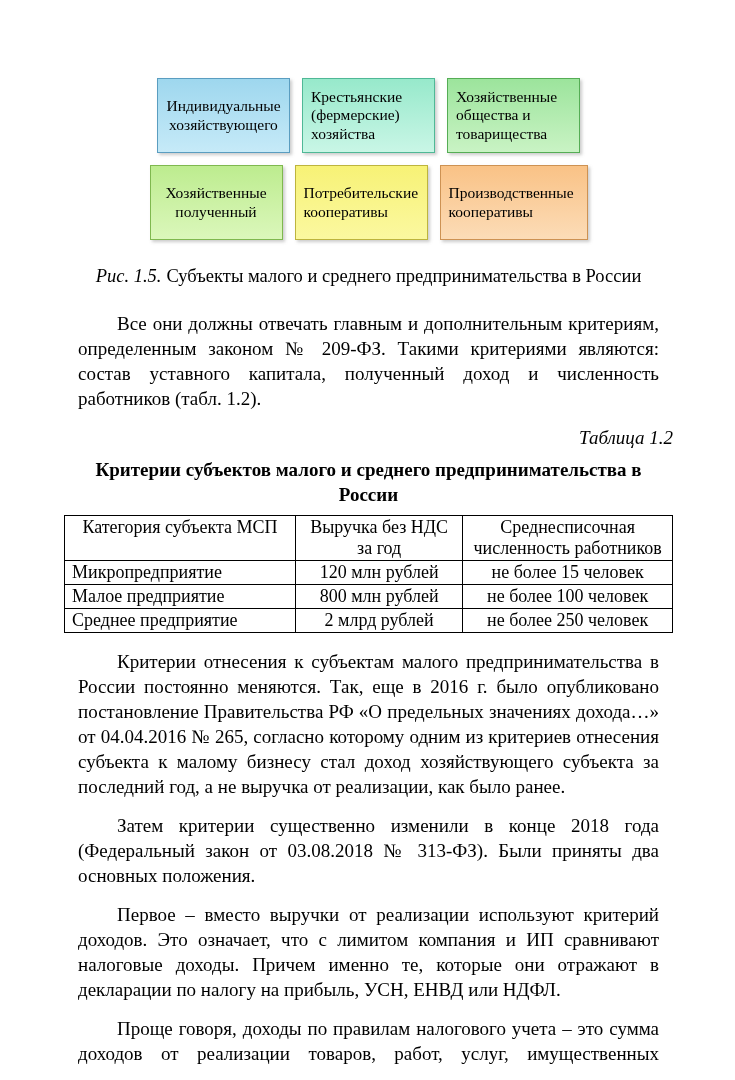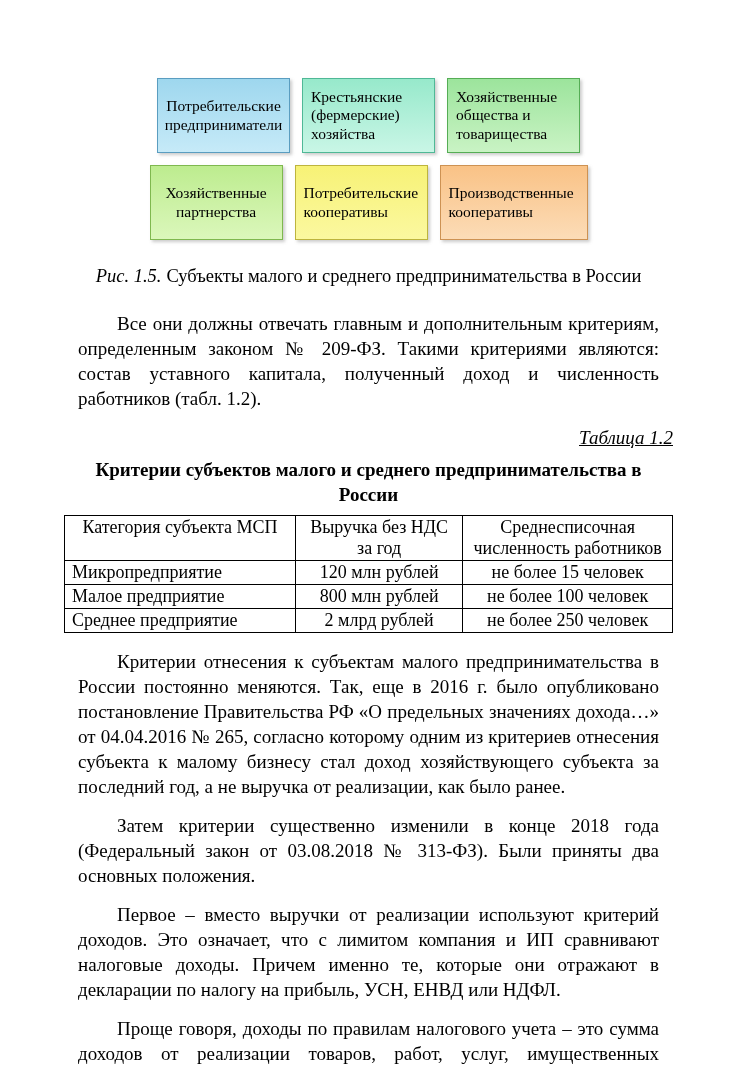--- a/index.html
+++ b/index.html
@@ -51,21 +51,21 @@
     hyphens: auto;
   }
   .para.first { margin-top: 22px; }
   .para.after-table { margin-top: 16px; }
   .para.last-stretch { text-align-last: justify; }
 
   
   .table-label {
     margin-top: 4px;
     text-align: right; font-style: italic;
-    font-size: 19px; line-height: 26px; text-decoration: underline;
+    font-size: 19px; line-height: 26px;
   }
   .table-title {
     margin-top: 6px;
     text-align: center; font-weight: bold;
     font-size: 19px; line-height: 25px;
   }
   table.criteria {
     margin-top: 8px;
     width: 100%; border-collapse: collapse; padding-left: 18px;
   }
@@ -89,32 +89,32 @@
   }
 </style>
 </head>
 <body>
 
 <div class="page">
 
   <div class="diagram">
     <div class="drow">
       <div class="dbox w-std box-c0">
-        <span>Потребительские предприниматели</span>
+        <span>Индивидуальные хозяйствующего</span>
       </div>
       <div class="dbox w-std box-c1 left">
         <span>Крестьянские (фермерские) хозяйства</span>
       </div>
       <div class="dbox w-std box-c2 left">
         <span>Хозяйственные общества и товарищества</span>
       </div>
     </div>
     <div class="drow">
       <div class="dbox w-std box-c3">
-        <span>Хозяйственные партнерства</span>
+        <span>Хозяйственные полученный</span>
       </div>
       <div class="dbox w-std box-c4 left">
         <span>Потребительские кооперативы</span>
       </div>
       <div class="dbox w-wide box-c5 left">
         <span>Производственные кооперативы</span>
       </div>
     </div>
   </div>
 

